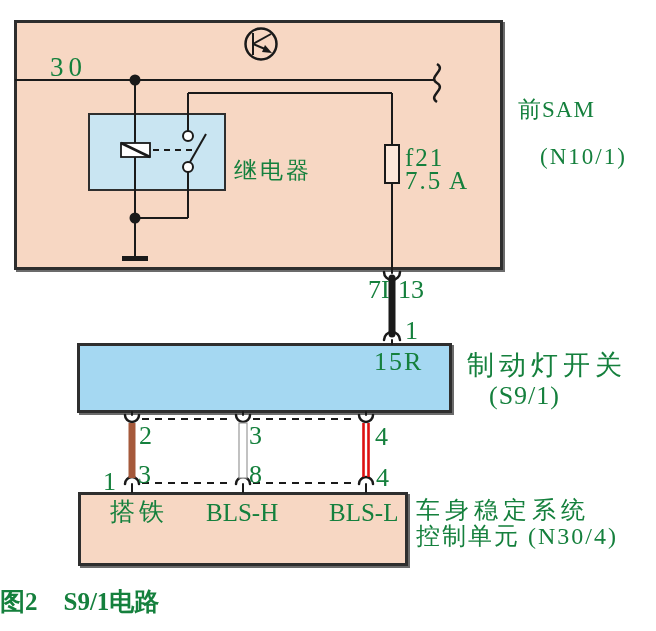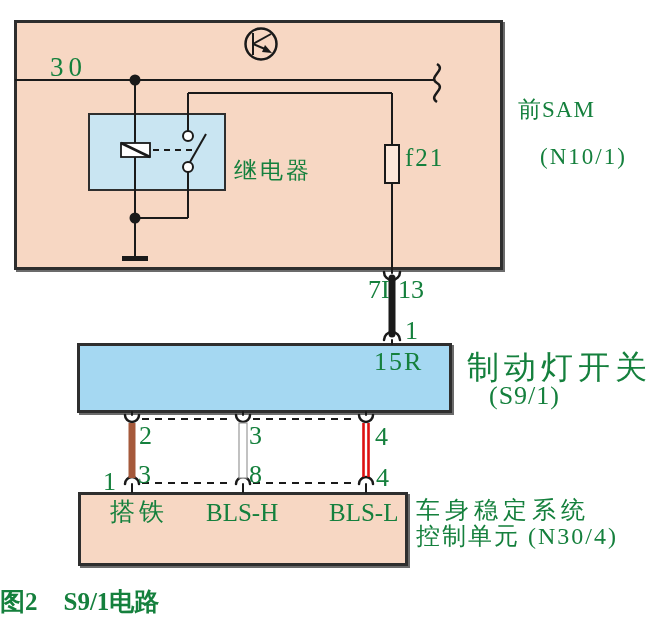--- a/index.html
+++ b/index.html
@@ -106,30 +106,31 @@
       <line x1="363.5" y1="423" x2="363.5" y2="477"></line>
       <line x1="368.5" y1="423" x2="368.5" y2="477"></line>
     </g>
   </svg>
 
   <span class="t num" style="left:50px;top:53px;font-size:27px;letter-spacing:5px;">30</span>
 
   <span class="t cjk" style="left:234px;top:159px;font-size:23px;text-align:center;">继电器</span>
 
   <span class="t" style="left:405px;top:145px;font-size:25px;letter-spacing:2px;">f21</span>
+  <span class="t" style="left:405px;top:168px;font-size:25px;letter-spacing:2px;">7.5 A</span>
 
   <span class="t" style="left:518px;top:82px;font-size:23px;letter-spacing:1px;margin-top:16px;">前SAM</span>
   <span class="t" style="left:528px;top:145px;font-size:23px;letter-spacing:2px;margin-left:12px;">(N10/1)</span>
 
   <span class="t num" style="left:368px;top:276px;">7I</span>
   <span class="t num" style="left:398px;top:276px;">13</span>
   <span class="t num" style="left:405px;top:317px;">1</span>
 
   <span class="t" style="left:374px;top:348px;font-size:26px;letter-spacing:2px;">15R</span>
-  <span class="t cjk" style="left:467px;top:351px;font-size:32px;letter-spacing:5px;">制动灯开关</span>
+  <span class="t cjk" style="left:467px;top:351px;font-size:27px;letter-spacing:5px;">制动灯开关</span>
   <span class="t" style="left:489px;top:382px;font-size:26px;letter-spacing:1px;">(S9/1)</span>
 
   <span class="t num" style="left:139px;top:422px;">2</span>
   <span class="t num" style="left:249px;top:422px;">3</span>
   <span class="t num" style="left:375px;top:423px;">4</span>
   <span class="t num" style="left:138px;top:461px;">3</span>
   <span class="t num" style="left:249px;top:461px;">8</span>
   <span class="t num" style="left:376px;top:464px;">4</span>
   <span class="t num" style="left:103px;top:468px;">1</span>
 

